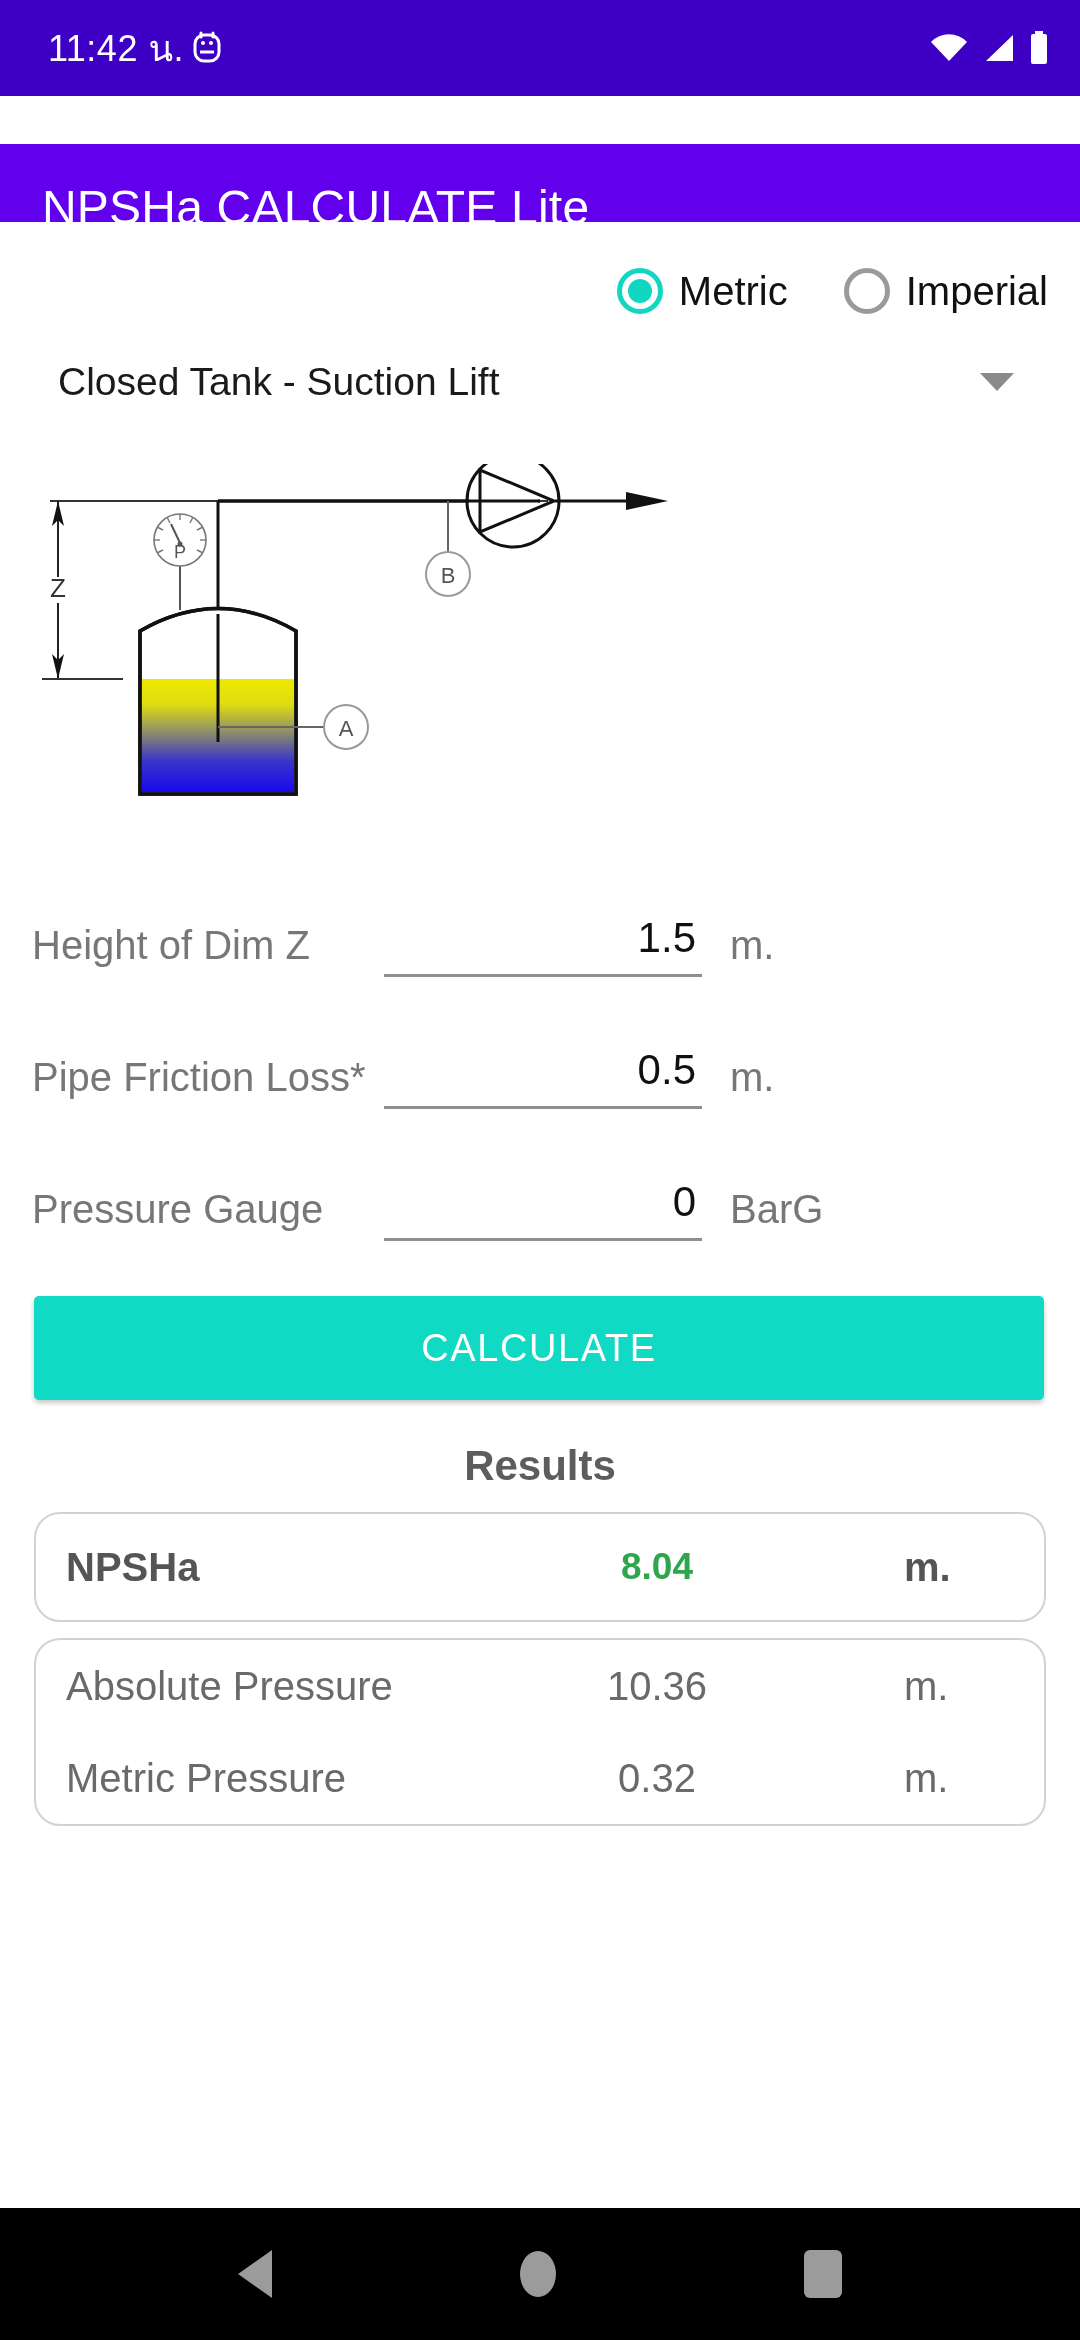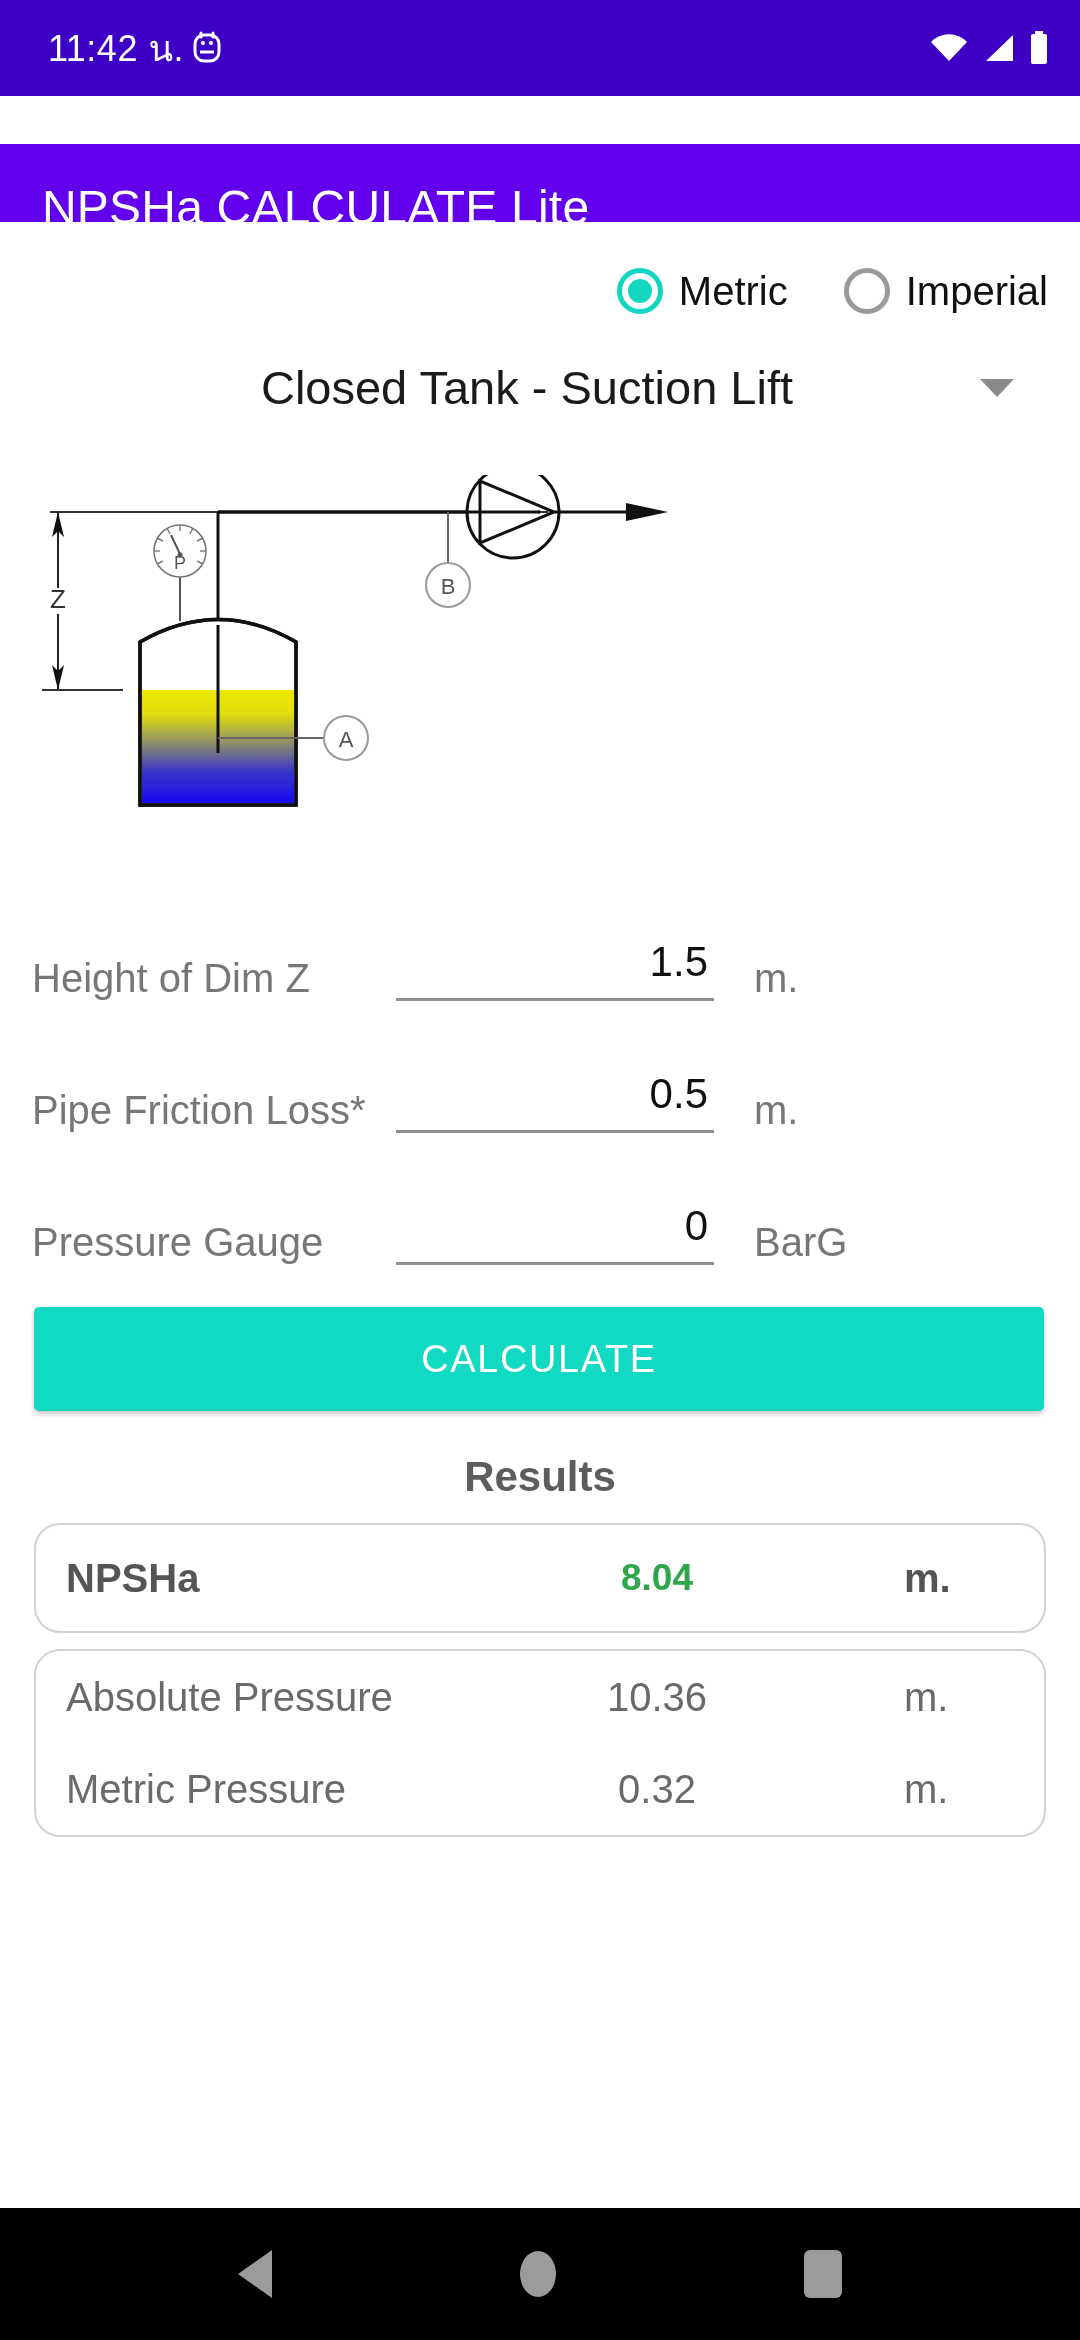--- a/index.html
+++ b/index.html
@@ -54,36 +54,36 @@
   .radio-circle.on { border-color: #12D7C0; }
   .radio-dot { width: 24px; height: 24px; border-radius: 50%; background: #12D7C0; }
   .radio-label { font-size: 40px; color: #111111; }
 
   
   .systype-row {
     display: flex; align-items: center; margin-top: 46px; padding-left: 4px;
   }
   .systype-label { font-size: 38px; color: #29B6F6; letter-spacing: .3px; }
   .systype-value {
-    font-size: 47px; color: #1a1a1a; margin-left: 42px; flex: 1; text-align: center;
+    font-size: 39px; color: #1a1a1a; margin-left: 26px; flex: 1;
   }
   .systype-caret {
     width: 0; height: 0; margin-right: 38px;
     border-left: 17px solid transparent; border-right: 17px solid transparent;
     border-top: 18px solid #8a8a8a;
   }
 
   
   .diagram-wrap { margin-top: 60px; height: 390px; width: 100%; }
   .diagram-wrap svg { display: block; }
 
   
   .inputs { margin-top: 46px; padding-left: 4px; }
   .field-row {
-    display: flex; align-items: flex-end; height: 90px; margin-bottom: 42px; gap: 12px;
+    display: flex; align-items: center; height: 90px; margin-bottom: 42px;
   }
   .field-label { font-size: 40px; color: #777777; flex: 0 0 auto; width: 352px; }
   .field-input {
     flex: 0 0 auto; width: 318px; text-align: right;
     font-size: 42px; color: #101010;
     border-bottom: 3px solid #8f8f8f; padding-bottom: 12px; padding-right: 6px;
   }
   .field-unit { font-size: 40px; color: #777777; margin-left: 28px; }
 
   

